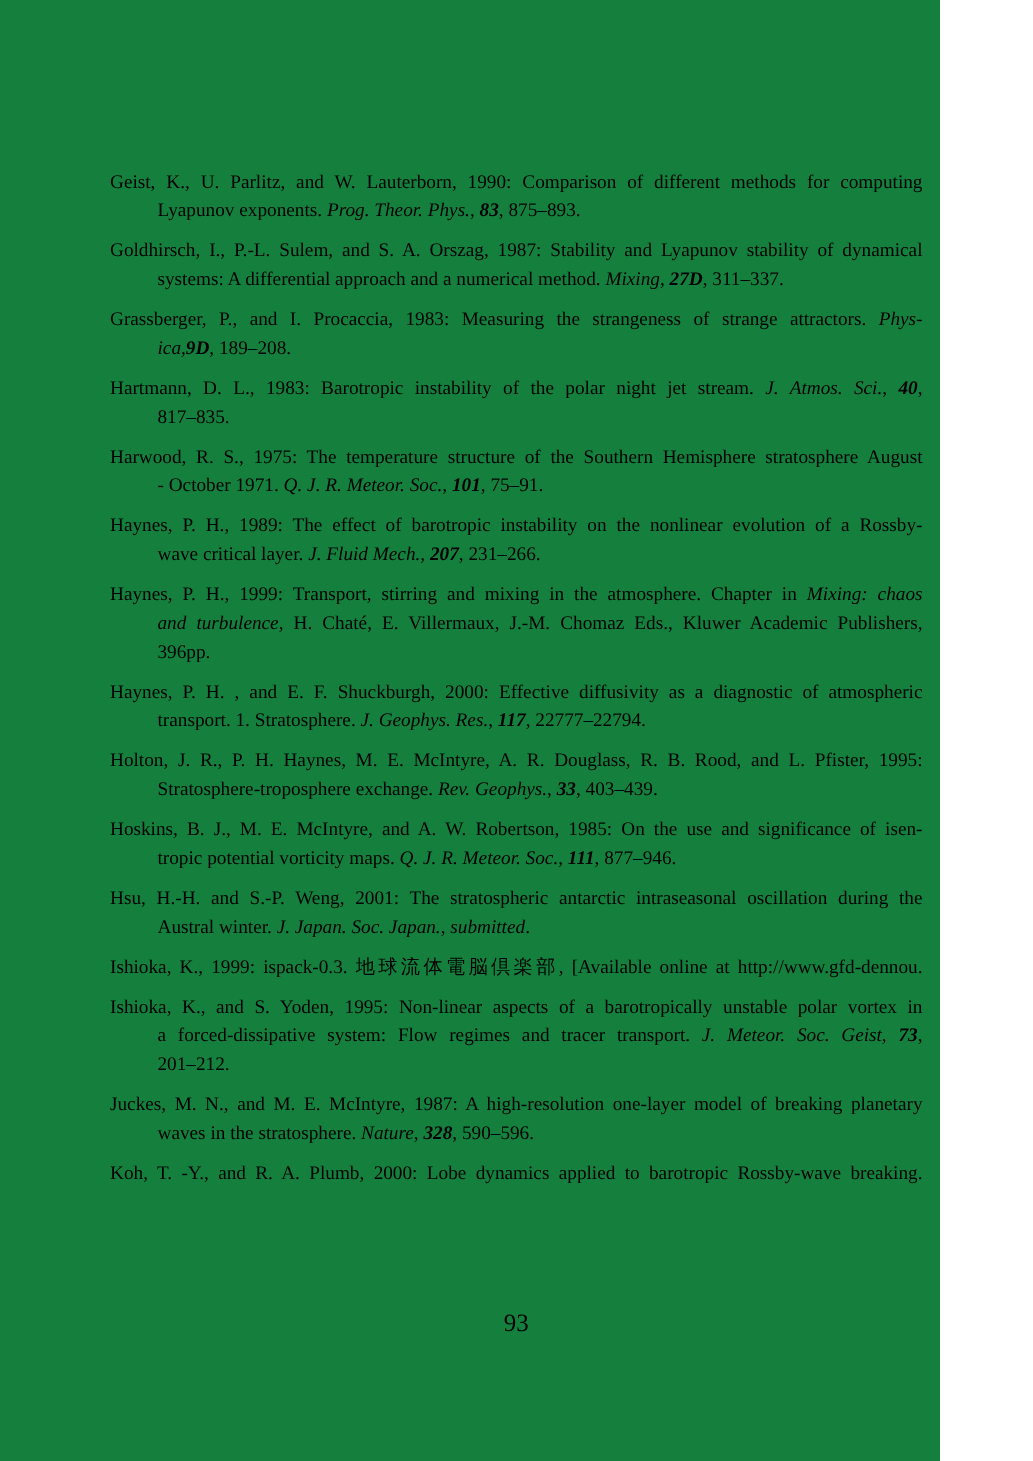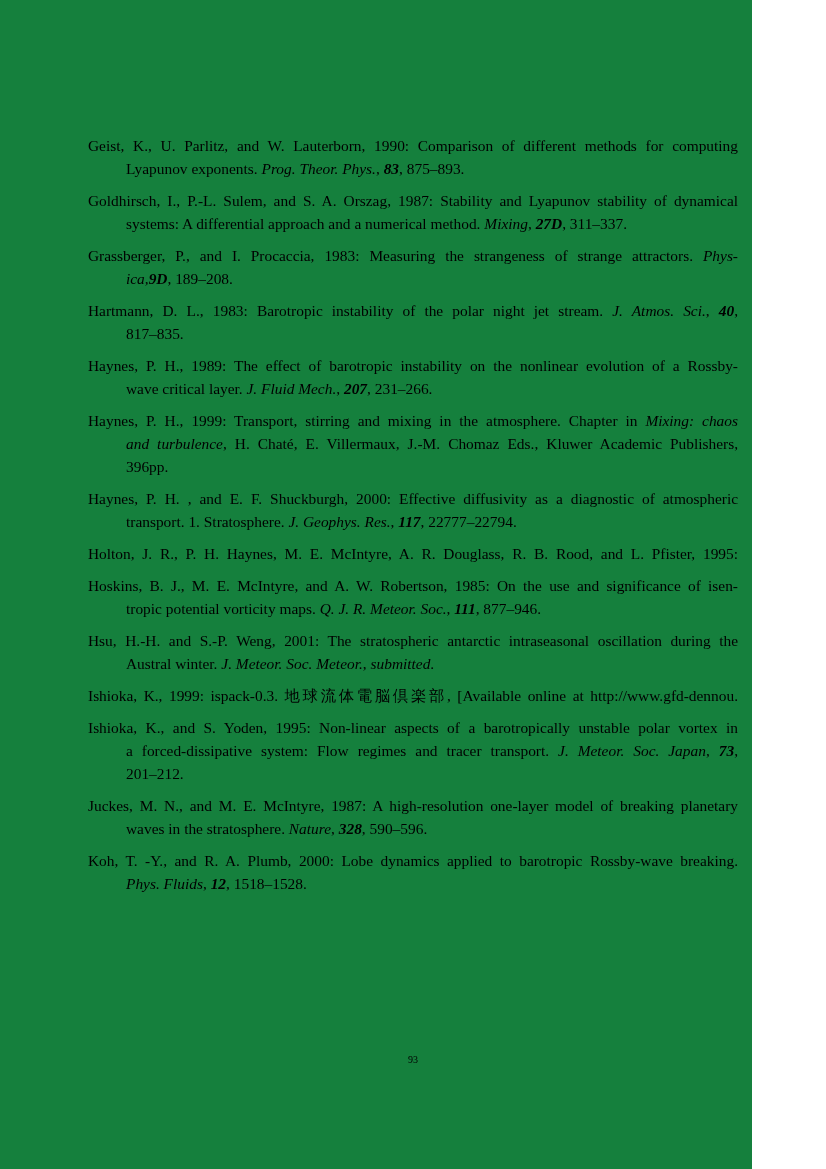--- a/index.html
+++ b/index.html
@@ -39,21 +39,21 @@
     padding-left: 38px;
   }
   .it { font-style: italic; }
   .bf { font-weight: bold; font-style: italic; }
   .pageno {
     position: absolute;
     left: 88px;
     top: 1048px;
     width: 650px;
     text-align: center;
-    font-size: 10px;
+    font-size: 20px;
     line-height: 23px;
   }
 </style>
 </head>
 <body>
 
 <div class="page">
   <div class="refs">
       <div class="ref">
         <div class="line fill"><span>Geist, K., U. Parlitz, and W. Lauterborn, 1990: Comparison of different methods for computing</span></div>
@@ -65,54 +65,58 @@
       </div>
       <div class="ref">
         <div class="line fill"><span>Grassberger, P., and I. Procaccia, 1983: Measuring the strangeness of strange attractors. </span><span class="it">Phys-</span></div>
         <div class="line cont"><span class="it">ica,</span><span class="bf">9D</span><span>, 189–208.</span></div>
       </div>
       <div class="ref">
         <div class="line fill"><span>Hartmann, D. L., 1983: Barotropic instability of the polar night jet stream. </span><span class="it">J. Atmos. Sci.</span><span>, </span><span class="bf">40</span><span>,</span></div>
         <div class="line cont"><span>817–835.</span></div>
       </div>
       <div class="ref">
+        <div class="line fill"><span>Harwood, R. S., 1975: The temperature structure of the Southern Hemisphere stratosphere August</span></div>
+        <div class="line cont"><span>- October 1971. </span><span class="it">Q. J. R. Meteor. Soc.</span><span>, </span><span class="bf">101</span><span>, 75–91.</span></div>
+      </div>
+      <div class="ref">
         <div class="line fill"><span>Haynes, P. H., 1989: The effect of barotropic instability on the nonlinear evolution of a Rossby-</span></div>
         <div class="line cont"><span>wave critical layer. </span><span class="it">J. Fluid Mech.</span><span>, </span><span class="bf">207</span><span>, 231–266.</span></div>
       </div>
       <div class="ref">
         <div class="line fill"><span>Haynes, P. H., 1999: Transport, stirring and mixing in the atmosphere. Chapter in </span><span class="it">Mixing: chaos</span></div>
         <div class="line cont fill"><span class="it">and turbulence</span><span>, H. Chaté, E. Villermaux, J.-M. Chomaz Eds., Kluwer Academic Publishers,</span></div>
         <div class="line cont"><span>396pp.</span></div>
       </div>
       <div class="ref">
         <div class="line fill"><span>Haynes, P. H. , and E. F. Shuckburgh, 2000: Effective diffusivity as a diagnostic of atmospheric</span></div>
         <div class="line cont"><span>transport. 1. Stratosphere. </span><span class="it">J. Geophys. Res.</span><span>, </span><span class="bf">117</span><span>, 22777–22794.</span></div>
       </div>
       <div class="ref">
         <div class="line fill"><span>Holton, J. R., P. H. Haynes, M. E. McIntyre, A. R. Douglass, R. B. Rood, and L. Pfister, 1995:</span></div>
+        <div class="line cont"><span>Stratosphere-troposphere exchange. </span><span class="it">Rev. Geophys.</span><span>, </span><span class="bf">33</span><span>, 403–439.</span></div>
       </div>
       <div class="ref">
         <div class="line fill"><span>Hoskins, B. J., M. E. McIntyre, and A. W. Robertson, 1985: On the use and significance of isen-</span></div>
         <div class="line cont"><span>tropic potential vorticity maps. </span><span class="it">Q. J. R. Meteor. Soc.</span><span>, </span><span class="bf">111</span><span>, 877–946.</span></div>
       </div>
       <div class="ref">
         <div class="line fill"><span>Hsu, H.-H. and S.-P. Weng, 2001: The stratospheric antarctic intraseasonal oscillation during the</span></div>
-        <div class="line cont"><span>Austral winter. </span><span class="it">J. Meteor. Soc. Meteor.</span><span>, </span><span class="it">submitted</span><span>.</span></div>
+        <div class="line cont"><span>Austral winter. </span><span class="it">J. Japan. Soc. Japan.</span><span>, </span><span class="it">submitted</span><span>.</span></div>
       </div>
       <div class="ref">
         <div class="line fill"><span>Ishioka, K., 1999: ispack-0.3. 地球流体電脳倶楽部, [Available online at http://www.gfd-dennou.</span></div>
       </div>
       <div class="ref">
         <div class="line fill"><span>Ishioka, K., and S. Yoden, 1995: Non-linear aspects of a barotropically unstable polar vortex in</span></div>
-        <div class="line cont fill"><span>a forced-dissipative system: Flow regimes and tracer transport. </span><span class="it">J. Meteor. Soc. Japan</span><span>, </span><span class="bf">73</span><span>,</span></div>
+        <div class="line cont fill"><span>a forced-dissipative system: Flow regimes and tracer transport. </span><span class="it">J. Meteor. Soc. Geist</span><span>, </span><span class="bf">73</span><span>,</span></div>
         <div class="line cont"><span>201–212.</span></div>
       </div>
       <div class="ref">
         <div class="line fill"><span>Juckes, M. N., and M. E. McIntyre, 1987: A high-resolution one-layer model of breaking planetary</span></div>
         <div class="line cont"><span>waves in the stratosphere. </span><span class="it">Nature</span><span>, </span><span class="bf">328</span><span>, 590–596.</span></div>
       </div>
       <div class="ref">
         <div class="line fill"><span>Koh, T. -Y., and R. A. Plumb, 2000: Lobe dynamics applied to barotropic Rossby-wave breaking.</span></div>
-        <div class="line cont"><span class="it">Phys. Fluids</span><span>, </span><span class="bf">12</span><span>, 1518–1528.</span></div>
       </div>
     </div>
   <div class="pageno">93</div>
 </div>
 
 </body></html>

